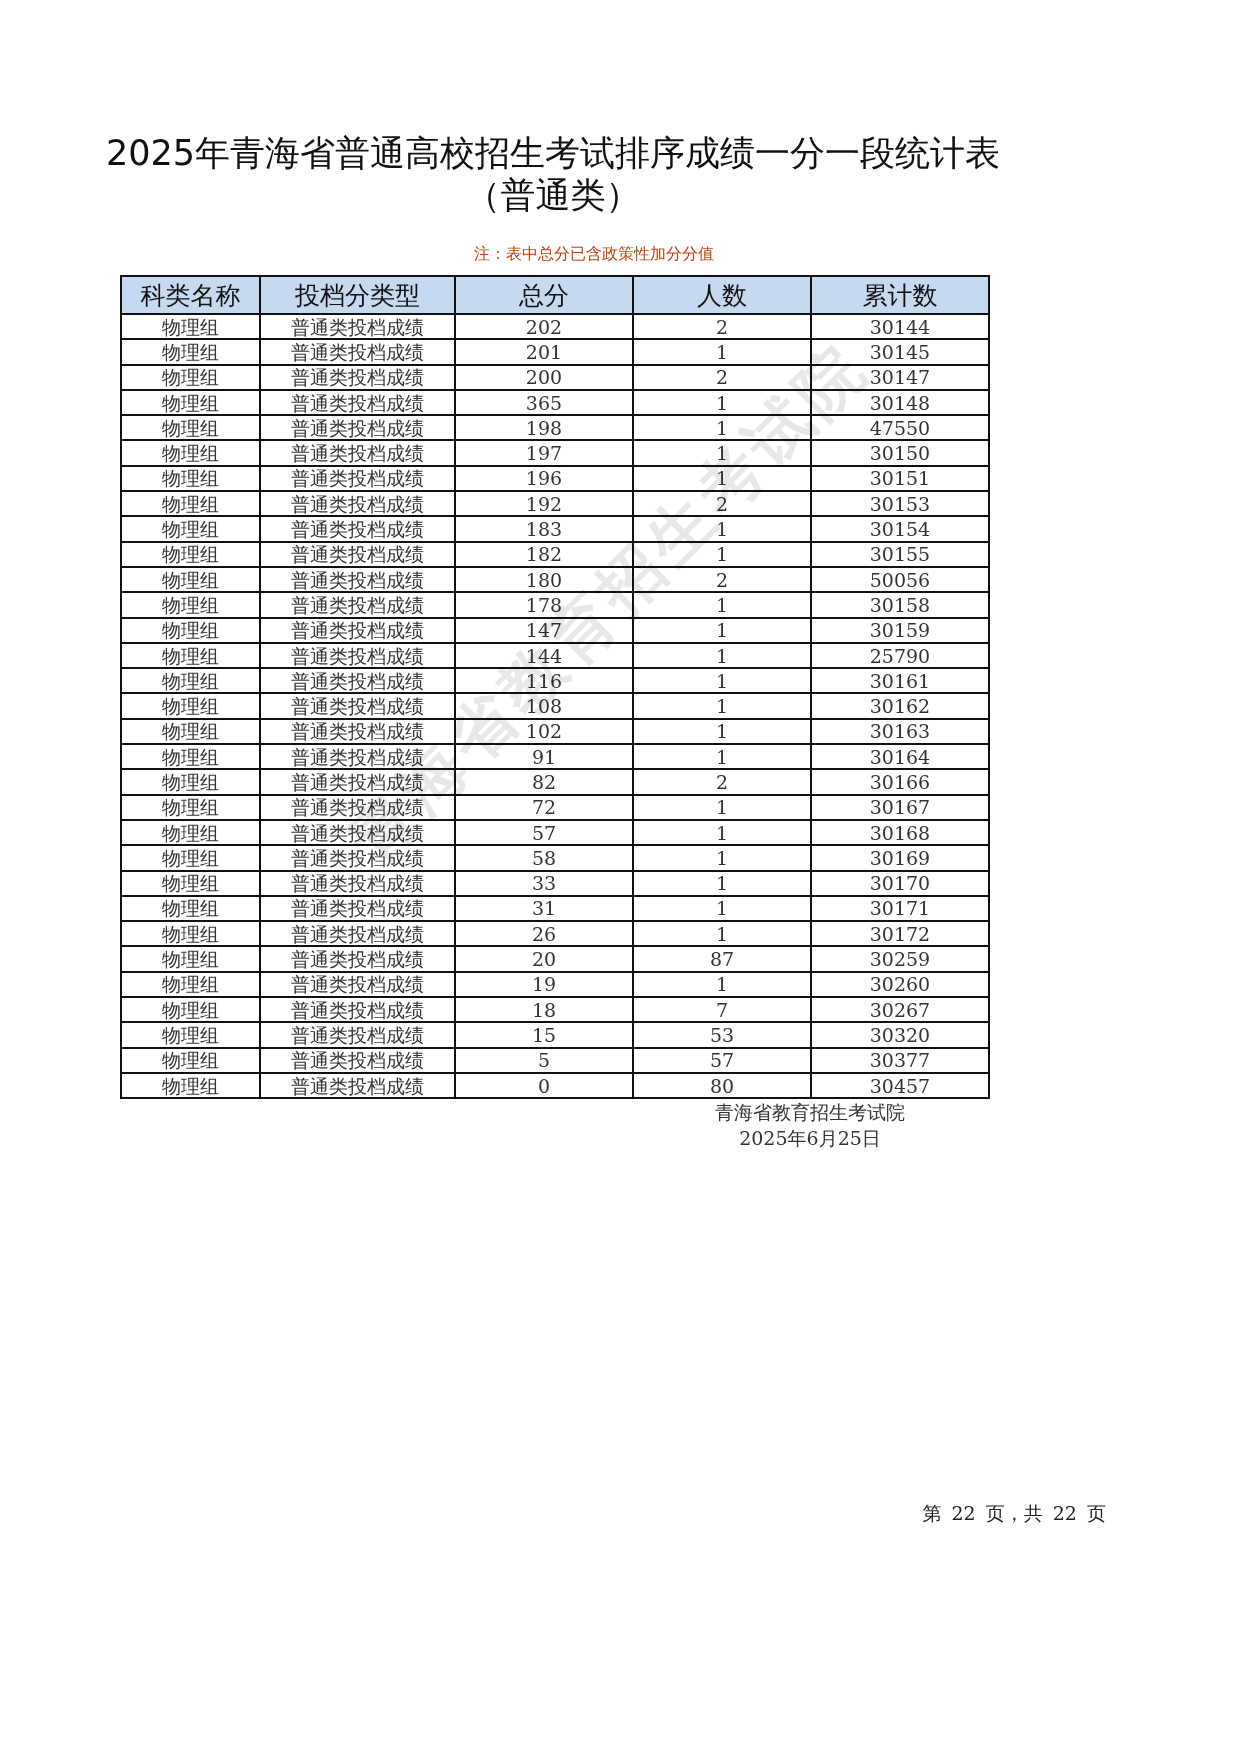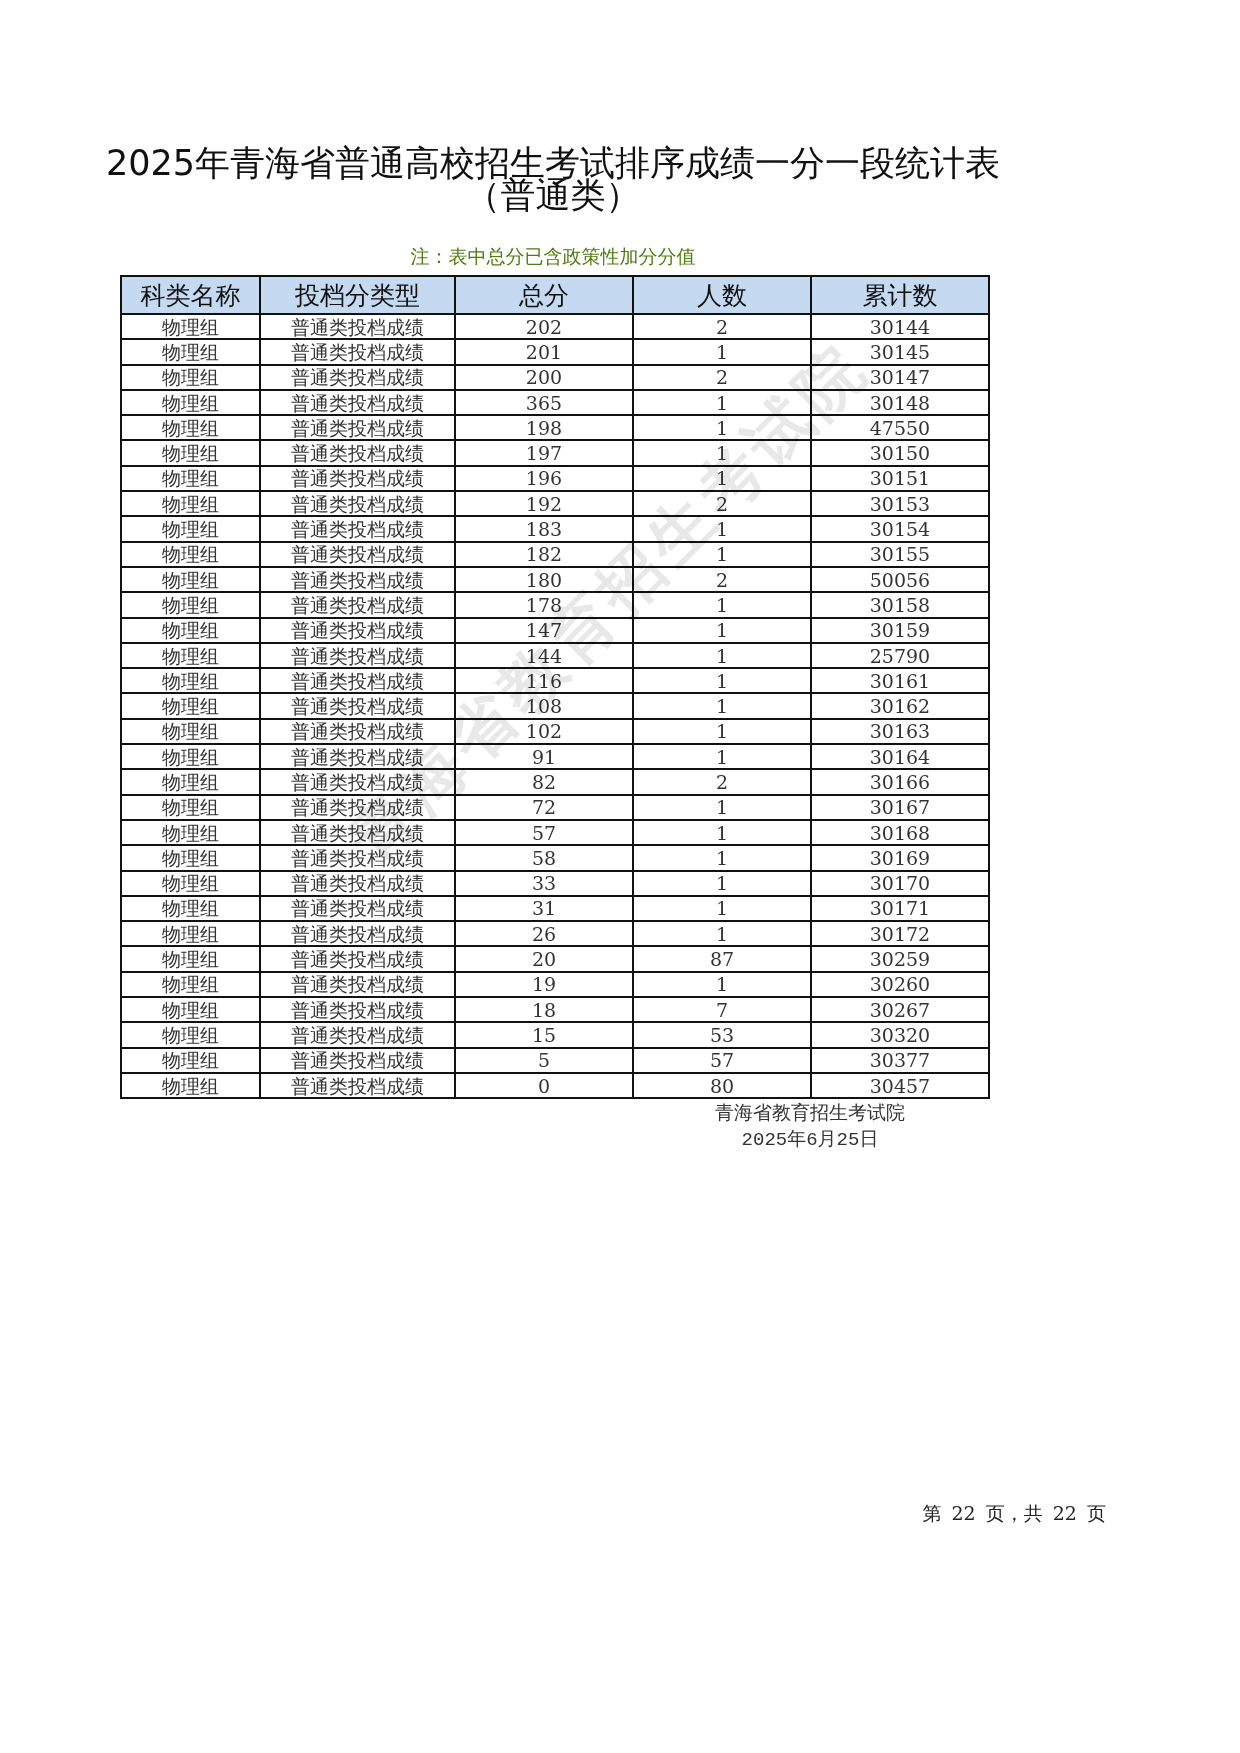--- a/index.html
+++ b/index.html
@@ -1,36 +1,36 @@
 <!DOCTYPE html>
 <html><head>
   <meta charset="utf-8">
   <style>
     html, body { margin: 0; padding: 0; background: #ffffff; }
     body { width: 1240px; height: 1753px; position: relative; overflow: hidden;
            font-family: "DejaVu Serif", "Liberation Serif", serif; color: #1a1a1a; }
     .title { position: absolute; left: 0; width: 1106px; text-align: center;
              font-family: "DejaVu Sans", "Liberation Sans", sans-serif;
              font-size: 35px; font-weight: normal; letter-spacing: 0px; color: #111; }
-    .title.l1 { top: 140px; }
+    .title.l1 { top: 130px; }
     .title.l2 { top: 172px; }
     .note { position: absolute; top: 244px; left: 0; width: 1106px; text-align: center;
-            font-size: 19px; color: #4d7c0f; }
+            font-size: 16px; color: #c2410c; padding-left: 41px; }
     table.score { position: absolute; left: 120px; top: 275px; width: 868px;
                   border-collapse: collapse; table-layout: fixed; border-radius: 16px; }
     table.score th, table.score td { border: 2px solid #111; text-align: center; padding: 0;
                   overflow: hidden; white-space: nowrap; }
     table.score th { background: #c5d9f1; height: 36px;
                   font-family: "DejaVu Sans", "Liberation Sans", sans-serif;
                   font-size: 25px; font-weight: normal; color: #111; }
     table.score td { height: 23.3px; line-height: 22px; font-size: 19px; color: #333; }
     .sign { position: absolute; left: 640px; width: 340px; text-align: center;
             font-size: 19px; color: #333; }
     .sign.org { top: 1100px; }
-    .sign.date { top: 1126px; font-family: Liberation Mono, monospace; }
+    .sign.date { top: 1126px; }
     .footer { position: absolute; top: 1501px; left: 0; width: 1106px; text-align: right;
               font-size: 19px; color: #222; word-spacing: 4px; }
     .watermark { position: absolute; left: 330px; top: 820px; font-size: 64px;
                  font-family: "DejaVu Serif", serif; font-weight: bold; color: rgba(0,0,0,0.09);
                  transform: rotate(-45deg); transform-origin: left top; white-space: nowrap;
                  pointer-events: none; letter-spacing: 6px; }
   </style>
 </head>
 <body>
 

